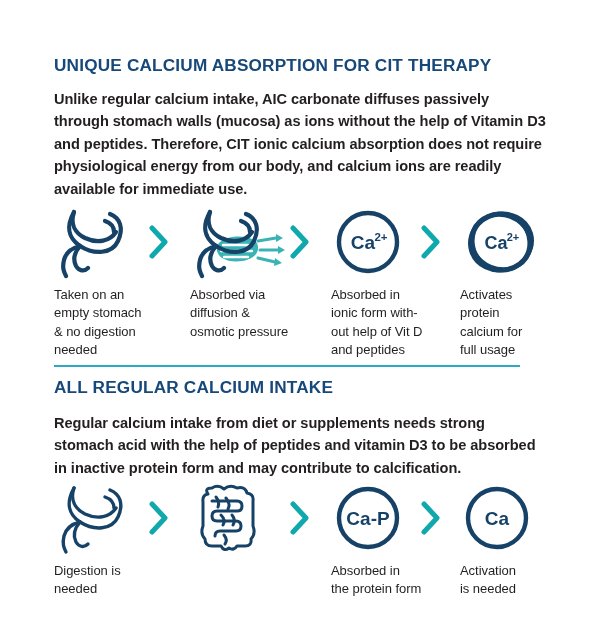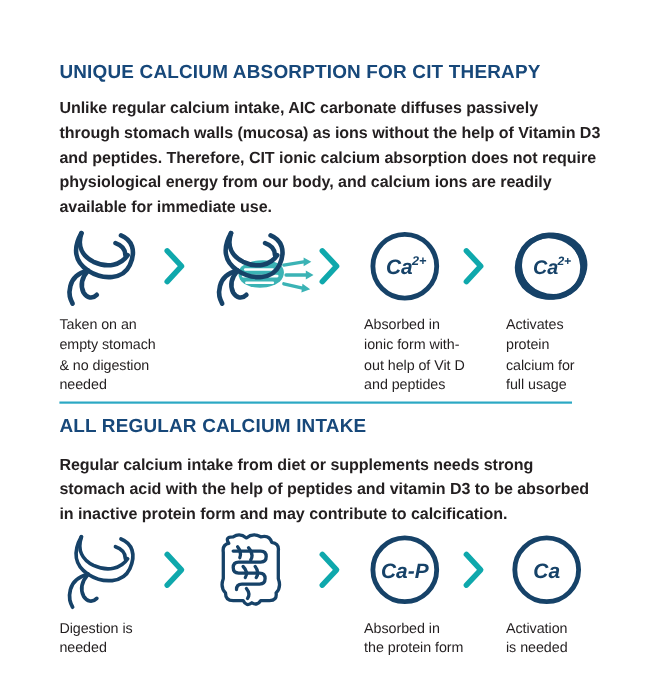--- a/index.html
+++ b/index.html
@@ -52,21 +52,20 @@
 
   
   .row { position: absolute; left: 0; width: 600px; }
   .col {
     position: absolute;
     top: 0;
   }
   .icon-box {
     height: 70px;
     position: relative;
-    font-style: italic;
   }
   .caption {
     font-size: 13px;
     line-height: 1.42;
     color: #231f20;
     white-space: pre-line;
     letter-spacing: -0.05px;
   }
   .chev {
     position: absolute;
@@ -136,20 +135,23 @@
             <line x1="70" y1="42" x2="88" y2="42"></line>
             <line x1="68" y1="50" x2="85" y2="54"></line>
           </g>
           <g fill="#3bb3b5">
             <polygon points="86,26 93,30 86,34"></polygon>
             <polygon points="88,38 95,42 88,46"></polygon>
             <polygon points="85,50 92,55 84,58"></polygon>
           </g>
         </svg>
       </div>
+      <div class="caption" style="margin-top:8px;">Absorbed via
+diffusion &amp;
+osmotic pressure</div>
     </div>
 
     <div class="chev" style="left:287px;">
       <svg width="26" height="70" viewBox="0 0 26 70">
         <polyline points="6,20 19,34 6,48" fill="none" stroke="#0fa8ac" stroke-width="5" stroke-linecap="round" stroke-linejoin="round"></polyline>
       </svg>
     </div>
 
     <div class="col" style="left:331px;width:118px;">
       <div class="icon-box">

